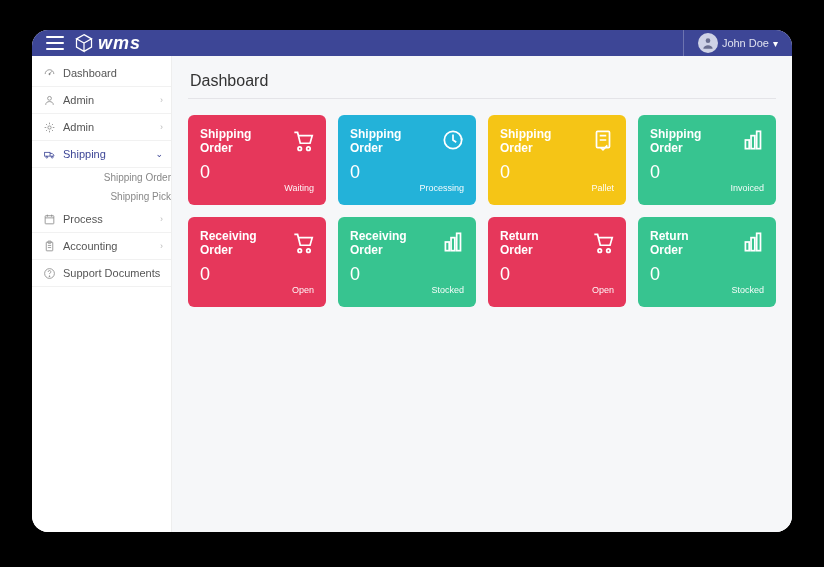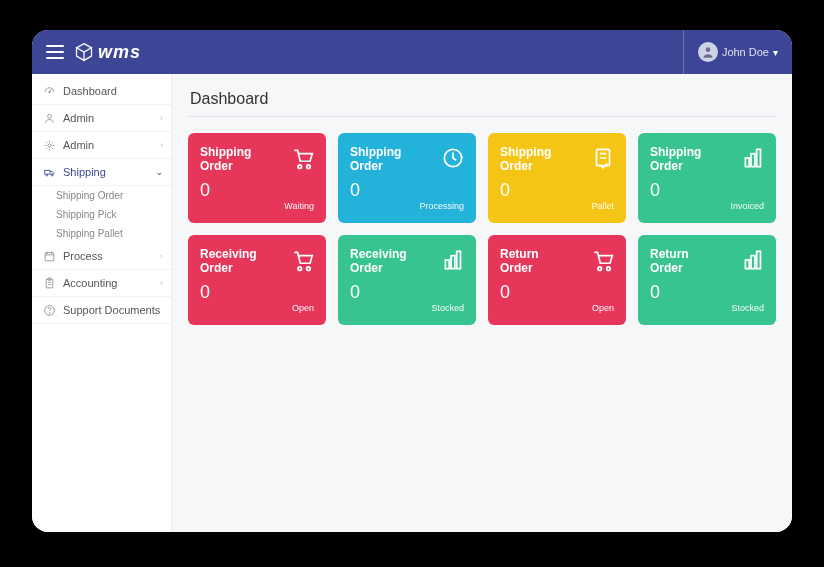--- a/index.html
+++ b/index.html
@@ -2,21 +2,21 @@
 <html><head>
 <meta charset="utf-8">
 <style>
   * { box-sizing: border-box; margin: 0; padding: 0; font-family: Arial, sans-serif; }
   body { background: #000; width: 824px; height: 567px; display:flex; align-items:flex-start; justify-content:center; }
   .window {
     width: 760px; height: 502px; background: #fff; border-radius: 16px; overflow: hidden;
     margin-top: 30px; box-shadow: 0 10px 40px rgba(0,0,0,0.4); display:flex; flex-direction:column;
   }
   .topbar {
-    height: 44px; background: #3d4696; color:#fff; display:flex; align-items:center;
+    height: 26px; background: #3d4696; color:#fff; display:flex; align-items:center;
     padding: 0 14px; justify-content:space-between;
   }
   .topbar-left { display:flex; align-items:center; gap:10px; }
   .hamburger { width:18px; height:14px; display:flex; flex-direction:column; justify-content:space-between; cursor:pointer;}
   .hamburger span { display:block; height:2px; background:#fff; border-radius:1px;}
   .logo { display:flex; align-items:center; gap:4px; font-weight:bold; font-size:18px; letter-spacing:1px; font-style:italic;}
   .logo svg { width:20px; height:20px; }
   .topbar-right { display:flex; align-items:center; gap:4px; border-left:1px solid rgba(255,255,255,0.25); padding-left:14px; height:100%;}
   .avatar { width:20px; height:20px; background:#cfd3e6; border-radius:50%; display:flex; align-items:center; justify-content:center;}
   .avatar svg { width:14px; height:14px; fill:#6a6f8f;}
@@ -30,21 +30,21 @@
   .side-item {
     display:flex; align-items:center; gap:7px; padding:6px 10px; cursor:pointer; position:relative;
   }
   .side-item.top { border-bottom:1px solid #f1f1f1;}
   .side-item .arrow { position:absolute; right:8px; font-size:9px; color:#bbb;}
   .side-item.active { color:#3d4696;}
   .side-item.active .arrow { color:#3d4696;}
   .side-icon { width:14px; height:14px; display:flex; align-items:center; justify-content:center; }
   .side-icon svg { width:13px; height:13px; stroke:#888; fill:none; stroke-width:1.5; }
   .side-item.active .side-icon svg { stroke:#3d4696; }
-  .submenu { padding-left:24px; font-size:10px; color:#888; }
+  .submenu { padding-left:24px; font-size:10px; color:#888;text-align:right; }
   .submenu div { padding:4px 0; cursor:pointer; }
   .main { flex:1; background:#f6f7f9; padding:12px 16px; overflow-y:auto;}
   .page-title { font-size:16px; font-weight:normal; color:#333; border-bottom:1px solid #e4e4e8; padding:4px 2px 8px;}
   .cards { display:grid; grid-template-columns: repeat(4, 1fr); gap:12px; margin-top:16px; }
   .card {
     border-radius:6px; color:#fff; padding:12px; height:90px; position:relative;
     display:flex; flex-direction:column; justify-content:space-between;
   }
   .card .title { font-size:12px; font-weight:bold; line-height:1.2; max-width:70px;}
   .card .value { font-size:18px; font-weight:normal;}
@@ -121,21 +121,20 @@
             <svg viewBox="0 0 24 24">
               <use href="#i-truck"></use>
             </svg>
           </span>
           <span>Shipping</span>
           <span class="arrow">⌄</span>
         </div>
         <div class="submenu">
           <div>Shipping Order</div>
           <div>Shipping Pick</div>
-          <div>Shipping Pallet</div>
         </div>
         <div class="side-item top">
           <span class="side-icon">
             <svg viewBox="0 0 24 24">
               <use href="#i-calendar"></use>
             </svg>
           </span>
           <span>Process</span>
           <span class="arrow">›</span>
         </div>

